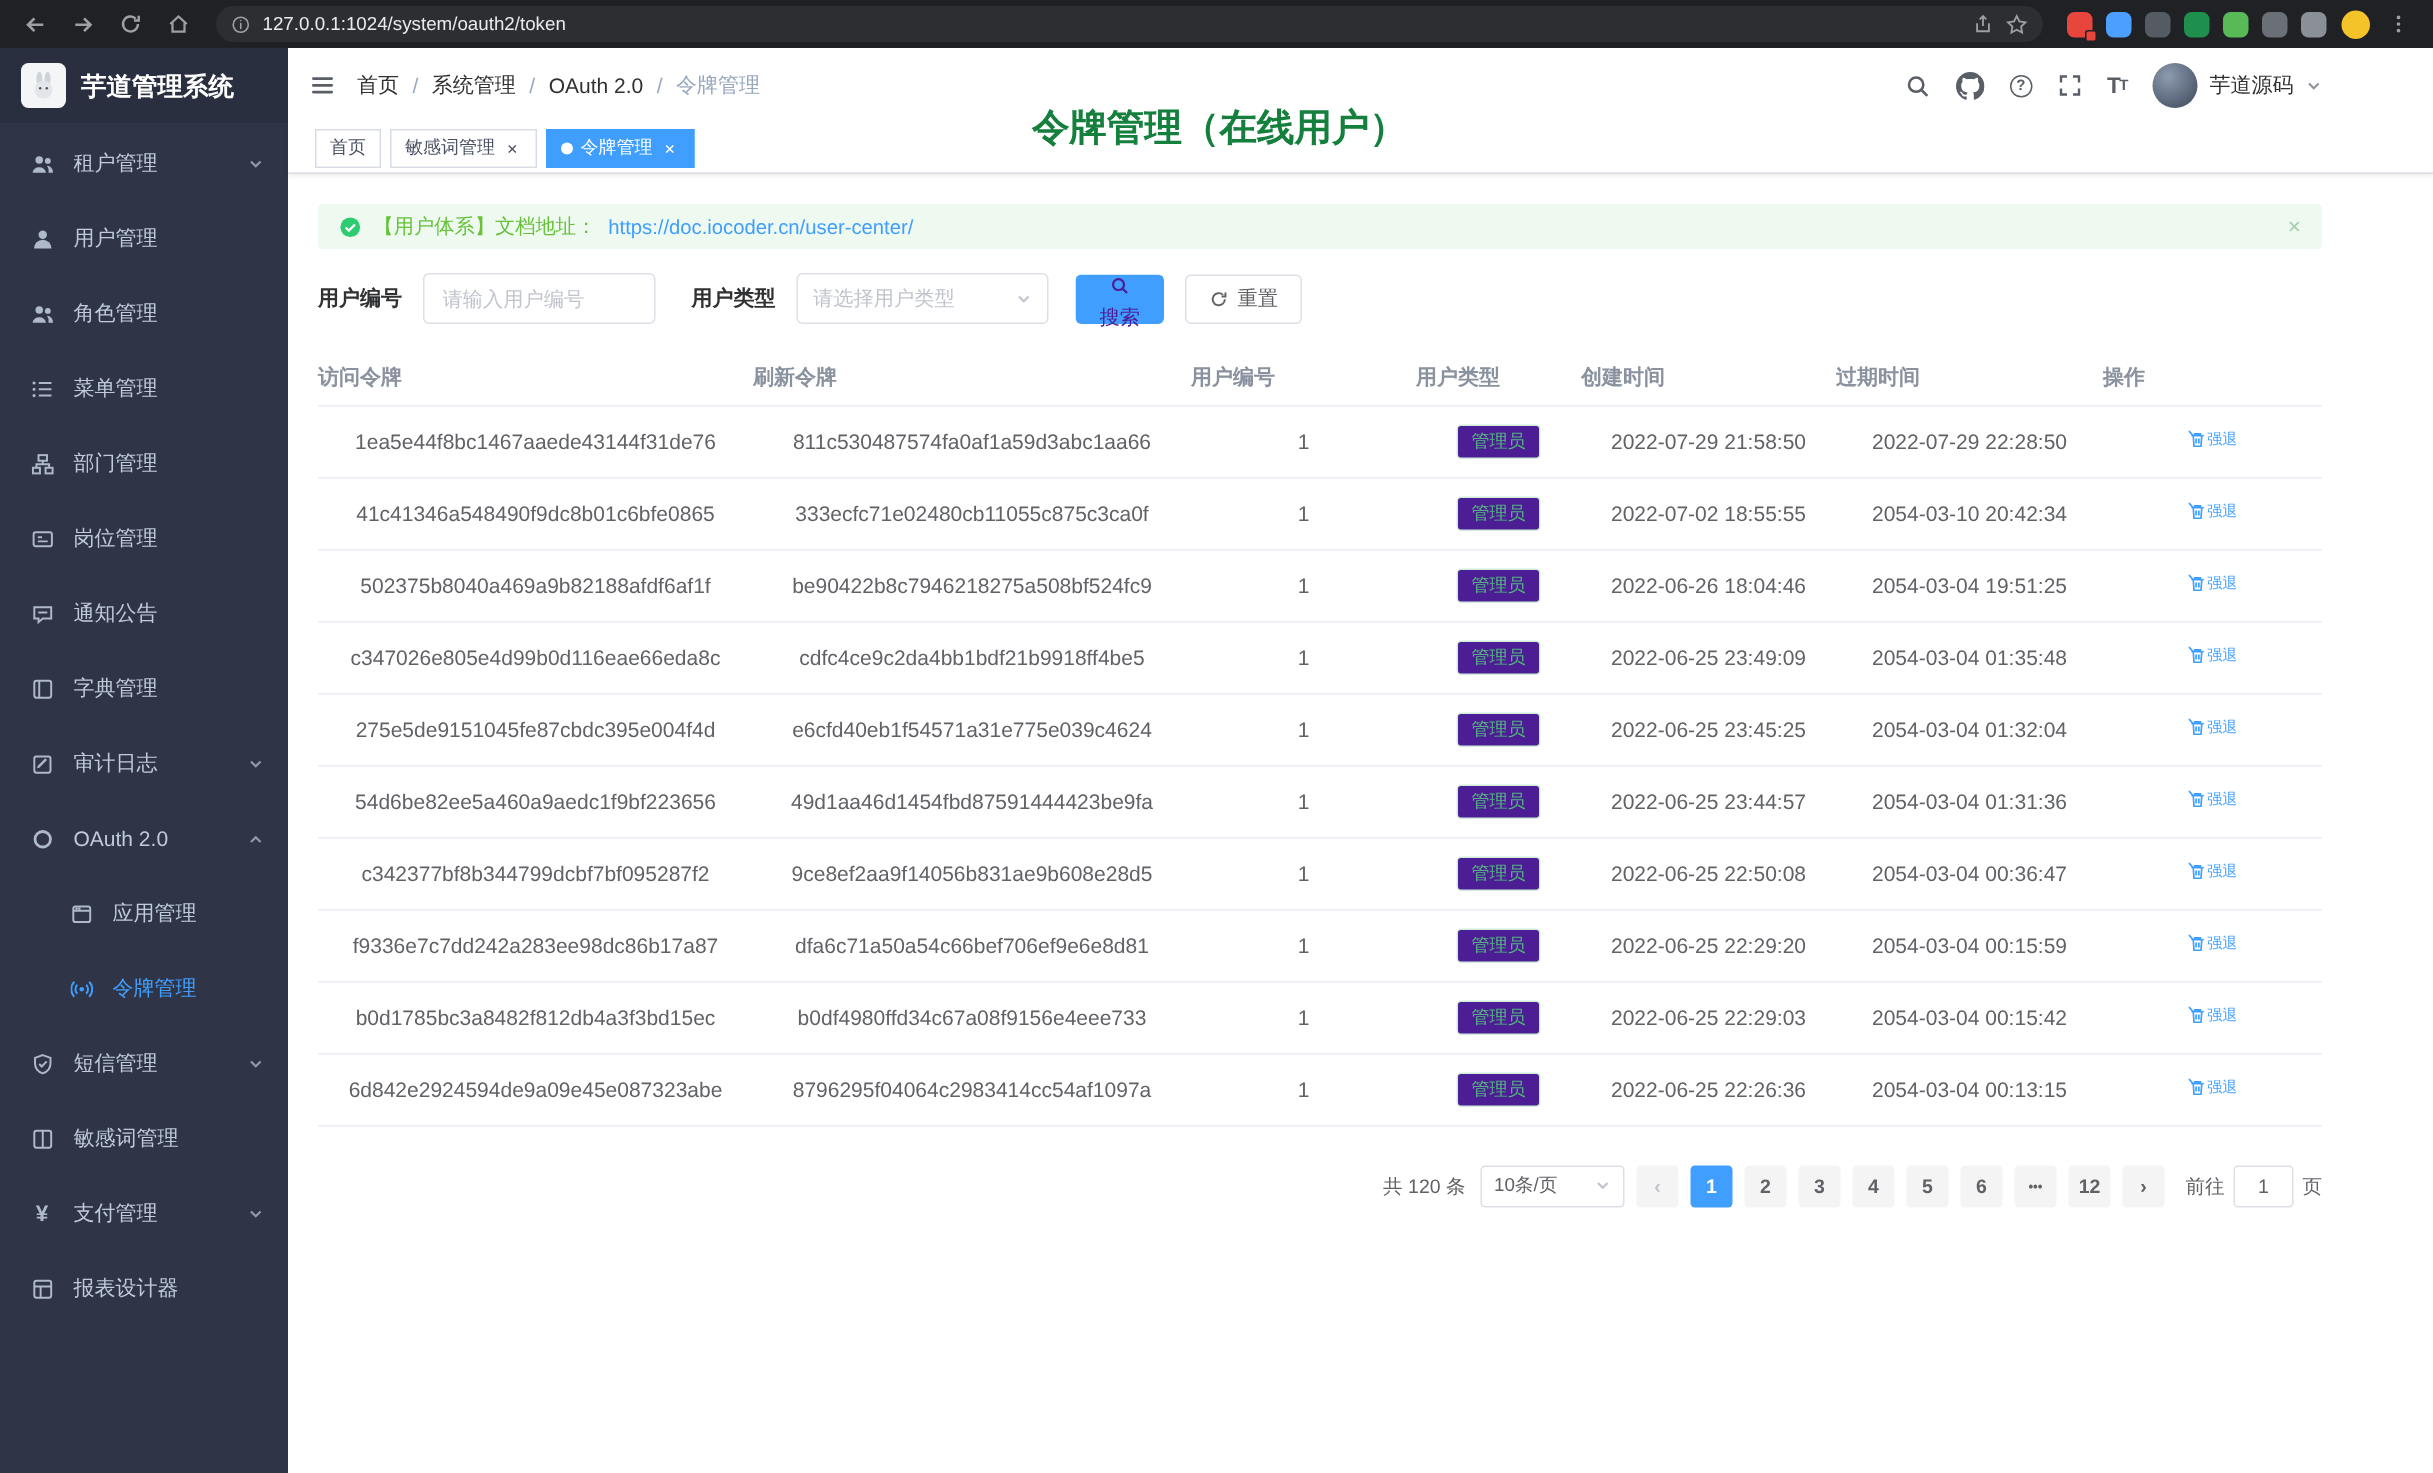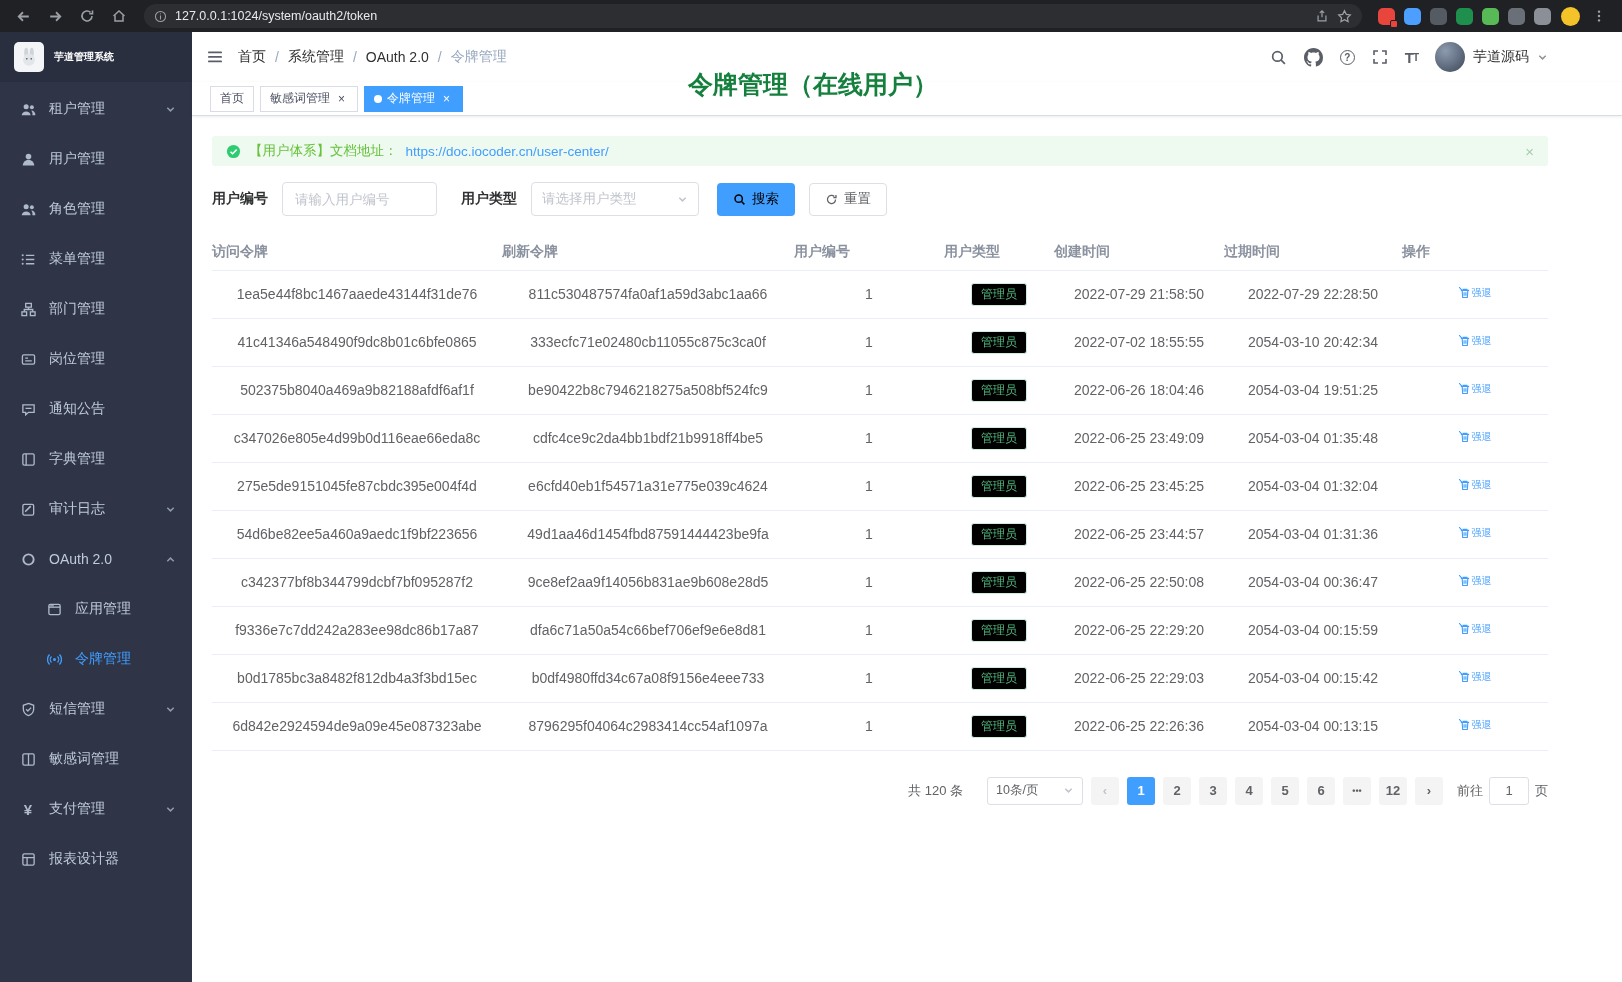--- a/index.html
+++ b/index.html
@@ -24,21 +24,21 @@
 
   
   .app { display:flex; height:950px; }
 
   
   .sidebar { width:192px; background:#2f3447; flex-shrink:0; color:#bfcbd9; overflow:hidden; }
   .logo-row { height:50px; display:flex; align-items:center; gap:10px; padding:0 14px;
     background:#2a2f40; cursor:pointer; }
   .logo-img { width:30px; height:30px; border-radius:5px; background:#f4f5f7; display:flex;
     align-items:center; justify-content:center; flex-shrink:0; }
-  .logo-title { color:#fff; font-size:10px; font-weight:bold; white-space:nowrap; }
+  .logo-title { color:#fff; font-size:17px; font-weight:bold; white-space:nowrap; }
   .menu { padding-top:2px; }
   .menu-item { height:50px; display:flex; align-items:center; gap:13px; padding:0 16px 0 20px;
     font-size:14px; cursor:pointer; white-space:nowrap; }
   .menu-item .mi-icon { width:16px; display:flex; align-items:center; justify-content:center;
     color:#aeb9c9; flex-shrink:0; }
   .menu-item .mi-chev { margin-left:auto; color:#8f9bab; display:flex; }
   .menu-item .mi-chev.up svg { transform:rotate(180deg); }
   .menu-item.submenu { padding-left:46px; }
   .menu-item.active, .menu-item.active .mi-icon { color:#409eff; }
   .yen-glyph { font-size:15px; font-weight:bold; line-height:1; }
@@ -90,45 +90,45 @@
   .f-input { width:155px; height:34px; border:1px solid #dcdfe6; border-radius:4px;
     padding:0 12px; font-size:13.5px; color:#606266; outline:none;
     font-family:"Liberation Sans","DejaVu Sans",sans-serif; }
   .f-input::placeholder { color:#c0c4cc; }
   .f-select { width:168px; height:34px; border:1px solid #dcdfe6; border-radius:4px;
     display:flex; align-items:center; padding:0 10px; cursor:pointer; margin-right:8px; }
   .f-select .ph { color:#c0c4cc; font-size:13.5px; flex:1; }
   .f-select .car { color:#c0c4cc; display:flex; }
   .btn { height:33px; border-radius:4px; display:flex; align-items:center; gap:6px;
     padding:0 15px; font-size:13.5px; cursor:pointer; border:1px solid transparent; }
-  .btn-primary { background:#409eff; color:#000000; }
+  .btn-primary { background:#409eff; color:#4c1d95;flex-direction:column; }
   .btn-plain { background:#fff; border-color:#dcdfe6; color:#606266; margin-left:4px; }
 
   
   table.tbl { margin-top:18px; border-collapse:collapse; table-layout:fixed; width:1336px; }
   .tbl th { height:36px; font-size:14px; font-weight:bold; color:#8a919f; text-align:left;
     border-bottom:1px solid #ebeef5; }
   .tbl td { height:48px; font-size:14px; color:#606266; text-align:center;
     border-bottom:1px solid #ebeef5; white-space:nowrap; overflow:hidden; }
   .tbl th:nth-child(1), .tbl td:nth-child(1){ width:290px; }
   .tbl th:nth-child(2), .tbl td:nth-child(2){ width:292px; }
   .tbl th:nth-child(3), .tbl td:nth-child(3){ width:150px; }
   .tbl th:nth-child(4), .tbl td:nth-child(4){ width:110px; }
   .tbl th:nth-child(5), .tbl td:nth-child(5){ width:170px; }
   .tbl th:nth-child(6), .tbl td:nth-child(6){ width:178px; }
   .tbl th:nth-child(7), .tbl td:nth-child(7){ width:146px; }
   .tag-success { display:inline-block; padding:2px 9px; font-size:12px; border-radius:3px;
-    background:#000000; border:1px solid #cdeedd; color:#53b97e; }
+    background:#4c1d95; border:1px solid #cdeedd; color:#53b97e; }
   .act-link { color:#409eff; font-size:10px; cursor:pointer; display:inline-flex;
     align-items:center; gap:1px; }
 
   
   .pager { margin-top:26px; display:flex; align-items:center; justify-content:flex-end;
     gap:8px; font-size:13px; color:#606266; }
-  .pg-total { margin-right:16px;text-align:center; }
+  .pg-total { margin-right:2px;text-align:center; }
   .pg-size { width:96px; height:28px; border:1px solid #dcdfe6; border-radius:3px;
     display:flex; align-items:center; padding:0 8px; cursor:pointer; }
   .pg-size .ph { flex:1; font-size:12.5px; color:#606266; }
   .pg-size .car { color:#c0c4cc; display:flex; }
   .pg-btn { min-width:28px; height:28px; border-radius:3px; background:#f4f4f5; color:#606266;
     font-size:13px; display:flex; align-items:center; justify-content:center; cursor:pointer;
     padding:0 4px; font-weight:bold; }
   .pg-btn.active { background:#409eff; color:#fff; }
   .pg-btn.disabled { color:#c0c4cc; cursor:default; }
   .pg-goto { display:flex; align-items:center; gap:6px; margin-left:6px; }

